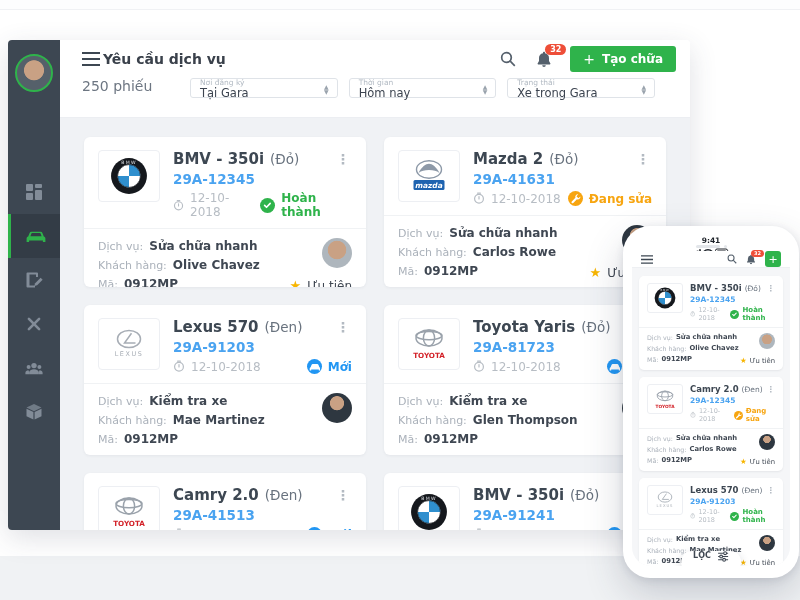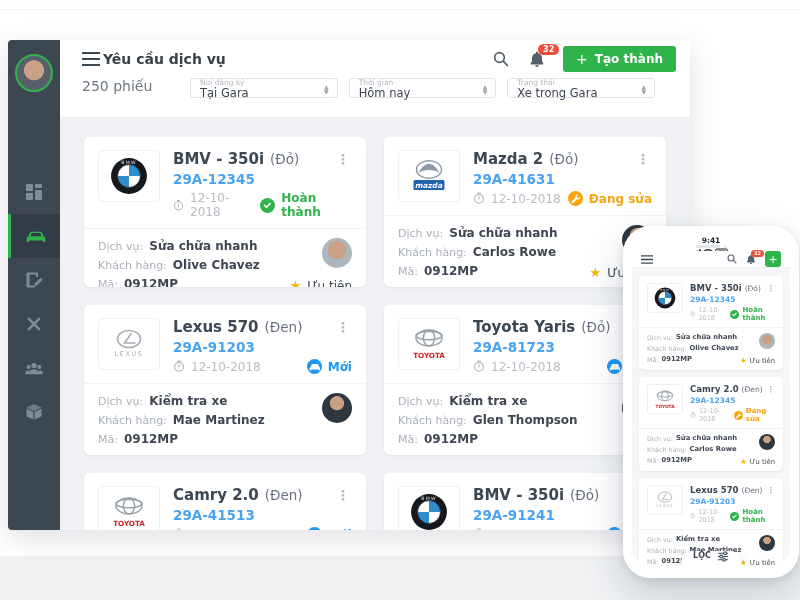--- a/index.html
+++ b/index.html
@@ -282,21 +282,21 @@
           </svg>
         </div>
       <div class="hd-icon">
         <svg width="16" height="17" viewBox="0 0 16 17" style="color:#55606c">
             <use href="#ic-bell"></use>
           </svg>
         <span class="bell-badge">32</span>
       </div>
       <button class="create-btn">
         <span class="plus">+</span>
-        <span>Tạo thành</span>
+        <span>Tạo chữa</span>
       </button>
     </div>
 
     <div class="filter-row">
       <div class="ticket-count">250 phiếu</div>
       <div class="filter-box">
         <div class="filter-text">
           <div class="filter-label">Nơi đăng ký</div>
           <div class="filter-value">Tại Gara</div>
         </div>

